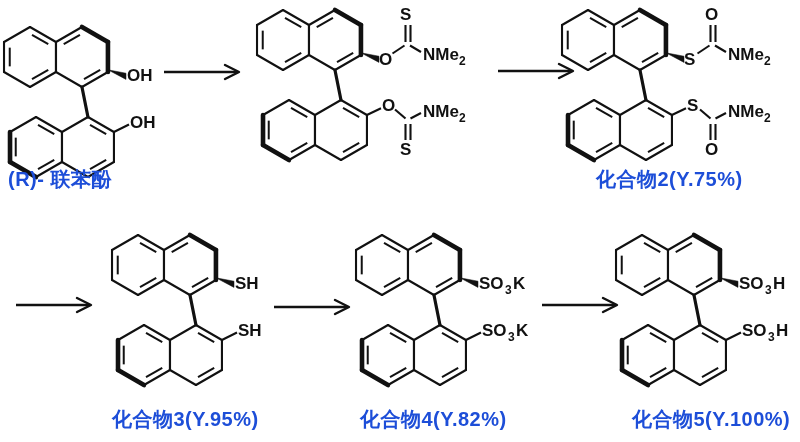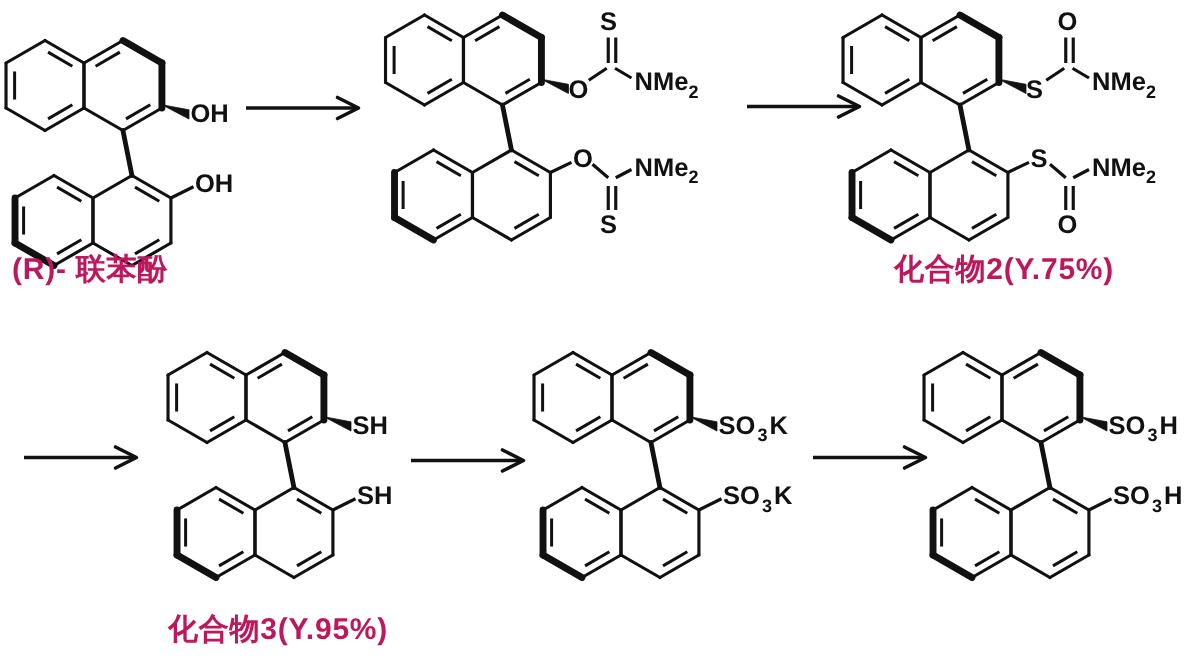--- a/index.html
+++ b/index.html
@@ -7,21 +7,21 @@
     position:relative;width:800px;height:442px;background:#ffffff;
     font-family:"Liberation Sans", sans-serif;overflow:hidden;
   }
   .struct{position:absolute;}
   .struct svg{display:block;overflow:visible;}
   .struct text{font-family:"Liberation Sans", sans-serif;font-weight:700;font-size:17px;fill:#111;}
   .struct text.sub{font-size:12px;}
   .struct line.b{stroke:#111;stroke-width:2.1;}
   .struct polygon.wedge{fill:#111;stroke:#111;stroke-width:0.5;}
   .caption{
-    position:absolute;font-size:20px;font-weight:700;color:#be185d;
+    position:absolute;font-size:20px;font-weight:700;color:#1d4ed8;
     white-space:nowrap;letter-spacing:0.5px;
   }
   .arrow{position:absolute;}
   .al{stroke:#111;stroke-width:2.4;}
   .ah{fill:none;stroke:#111;stroke-width:2.4;stroke-linejoin:round;stroke-linecap:round;}
 </style>
 </head>
 <body>
 
 <div id="canvas">
@@ -374,14 +374,16 @@
       <text x="127" y="64">SO</text>
       <text class="sub" x="153" y="69">3</text>
       <text x="161" y="64">H</text>
       <text x="130" y="111">SO</text>
       <text class="sub" x="156" y="116">3</text>
       <text x="164" y="111">H</text>
     </svg>
   </div>
 
   <div class="caption" style="left:112px;top:406px">化合物3(Y.95%)</div>
+  <div class="caption" style="left:360px;top:406px">化合物4(Y.82%)</div>
+  <div class="caption" style="left:632px;top:406px">化合物5(Y.100%)</div>
 
 </div>
 
 </body></html>

